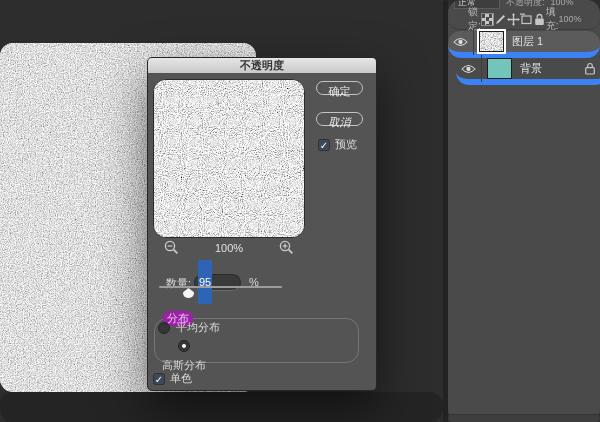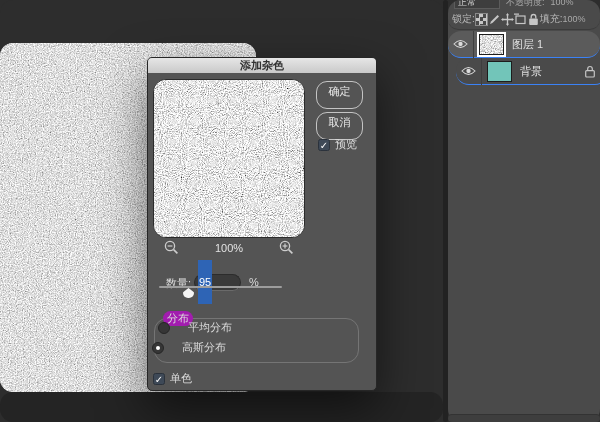--- a/index.html
+++ b/index.html
@@ -16,23 +16,23 @@
 
   
   #dialog { left:147px; top:57px; width:230px; height:334px; background:#545454;
             border:1px solid #262626; border-radius:5px;
             box-shadow:0 18px 48px rgba(0,0,0,.55); color:#dcdcdc; font-size:11px; }
   #dialog-titlebar { left:0; top:0; width:100%; height:15px;
             background:linear-gradient(#e6e6e6,#c9c9c9); border-radius:4px 4px 0 0;
             color:#333; font-size:11px; line-height:15px; text-align:center; font-weight:bold; }
   #noise-preview { left:5px; top:21px; width:152px; height:159px; border:1px solid #2b2b2b;
             background:#f2f2f2; overflow:hidden; }
-  .pill-btn { left:168px; width:47px; height:28px; border:1px solid #c4c4c4; border-radius:11px;
+  .pill-btn { left:168px; width:47px; height:14px; border:1px solid #c4c4c4; border-radius:11px;
             background:transparent; color:#ececec; font-size:11px; line-height:19px; text-align:center; }
-  #ok-button { top:23px; } #cancel-button { top:54px; }
+  #ok-button { top:23px; } #cancel-button { top:54px;font-style:italic; }
   .checkrow { display:flex; align-items:center; gap:5px; }
   .checkbox { width:12px; height:12px; border-radius:2.5px; background:#3e4957;
             border:1px solid #2b323c; color:#fff; font-size:10px; line-height:11px;
             text-align:center; flex:0 0 auto; }
   #preview-checkrow { left:170px; top:79px; }
   #zoom-row { left:5px; top:182px; width:152px; height:15px; display:flex;
             align-items:center; justify-content:space-between; padding:0 11px; }
   #zoom-level { color:#e2e2e2; font-size:11px; }
   .mag { width:15px; height:15px; }
   #amount-row { left:0; top:216px; width:230px; height:18px; }
@@ -40,43 +40,43 @@
   #amount-input { left:46px; top:0; width:47px; height:17px; background:#3a3a3a;
             border:1px solid #2c2c2c; border-bottom-color:#6a6a6a; padding:1px 3px;
             color:#fff; line-height:13px; }
   #amount-input .sel { background:#2e64b5; padding:16px 1px; }
   #amount-unit { left:101px; top:2px; }
   #slider-track { left:11px; top:228px; width:123px; height:2px; background:#9d9d9d; }
   #slider-thumb { left:35px; top:230px; width:11px; height:10px; background:#f5f5f5;
             clip-path:polygon(50% 0,100% 42%,100% 100%,0 100%,0 42%); }
   #dist-group { left:6px; top:260px; width:205px; height:45px; border:1px solid #757575; }
   #dist-legend { left:15px; top:253px; background:#a21caf; padding:0 4px; }
-  .radiorow { display:flex; align-items:center; gap:18px;text-align:right; }
-  #radio-row-0 { left:10px; top:262px; } #radio-row-1 { left:4px; top:282px; }
+  .radiorow { display:flex; align-items:center; gap:6px;text-align:right; }
+  #radio-row-0 { left:10px; top:262px; } #radio-row-1 { left:14px; top:282px;flex-direction:column; }
   .radio { width:12px; height:12px; border-radius:50%; background:#363636;
             border:1px solid #262626; position:relative; flex:0 0 auto; }
   .radio.on::after { content:""; position:absolute; left:3px; top:3px; width:4px; height:4px;
             border-radius:50%; background:#fff; }
   #mono-checkrow { left:5px; top:313px; }
 
   
   #panel-separator { left:443px; top:0; width:5px; height:422px; background:#222; }
   #layers-panel { left:448px; top:0; width:152px; height:422px; background:#4a4a4a;
             overflow:hidden; color:#d6d6d6; font-size:10px; }
   #blend-row { left:0; top:-6px; width:152px; height:16px; display:flex; align-items:center; gap:6px; padding:0 6px; }
   #blend-select { width:46px; height:13px; background:#3e3e3e; border:1px solid #5c5c5c;
             color:#cfcfcf; font-size:9px; line-height:11px; padding-left:3px; }
   .dim { color:#a9a9a9; font-size:9px; white-space:nowrap; }
   #lock-row { left:0; top:9px; width:152px; height:21px; display:flex; align-items:center;
-            padding:0 4px; border-bottom:1px solid #3c3c3c; color:#b9b9b9; }
+            padding:0 20px; border-bottom:1px solid #3c3c3c; color:#b9b9b9; }
   .lk-icon { width:13px; height:13px; flex:0 0 auto; }
   #lock-transparent-icon { background:conic-gradient(#c6c6c6 25%, #4a4a4a 0 50%, #c6c6c6 0 75%, #4a4a4a 0);
             background-size:7px 7px; border:1px solid #8a8a8a; }
   .layer-row { left:0; width:152px; height:27px; display:flex; align-items:center;
-            border-bottom:1px solid #3b82f6; font-size:11px; color:#e3e3e3; }
+            border-bottom:6px solid #3b82f6; font-size:11px; color:#e3e3e3; }
   #layer-row-0 { top:31px; background:#5b5b5b; } #layer-row-1 { top:58px; background:#4a4a4a;margin-left:8px; }
   .eye-cell { width:26px; height:27px; display:flex; align-items:center; justify-content:center;
             border-right:1px solid #3e3e3e; flex:0 0 auto; }
   .thumb { width:25px; height:21px; margin:0 8px 0 5px; border:1px solid #1d1d1d;
             position:relative; overflow:hidden; flex:0 0 auto; background:#bbb; }
   .thumb.selected { outline:2px solid #fff; }
   #bg-thumb { background:#72c5b9; }
   .layer-name { flex:1 1 auto; }
   .layer-lock { width:12px; height:13px; margin-right:12px; flex:0 0 auto; }
   #panel-bottom-bar { left:448px; top:414px; width:152px; height:8px; background:#3e3e3e;
@@ -100,21 +100,21 @@
               <feFuncA type="linear" slope="0" intercept="1"></feFuncA>
             </feComponentTransfer>
           </filter>
         <rect width="100%" height="100%" filter="url(#n1)"></rect>
       </svg>
     </div>
     <div class="abs" id="bottom-shade"></div>
   </div>
 
   <div class="abs" id="dialog">
-    <div class="abs" id="dialog-titlebar">添加杂色</div>
+    <div class="abs" id="dialog-titlebar">不透明度</div>
 
     <div class="abs" id="noise-preview">
       <svg class="fill" preserveAspectRatio="none">
         <filter id="n2">
             <feTurbulence type="fractalNoise" baseFrequency="0.95" numOctaves="2" seed="3" stitchTiles="stitch"></feTurbulence>
             <feColorMatrix type="saturate" values="0"></feColorMatrix>
             <feComponentTransfer>
               <feFuncR type="linear" slope="2.6" intercept="-0.5"></feFuncR>
               <feFuncG type="linear" slope="2.6" intercept="-0.5"></feFuncG>
               <feFuncB type="linear" slope="2.6" intercept="-0.5"></feFuncB>

